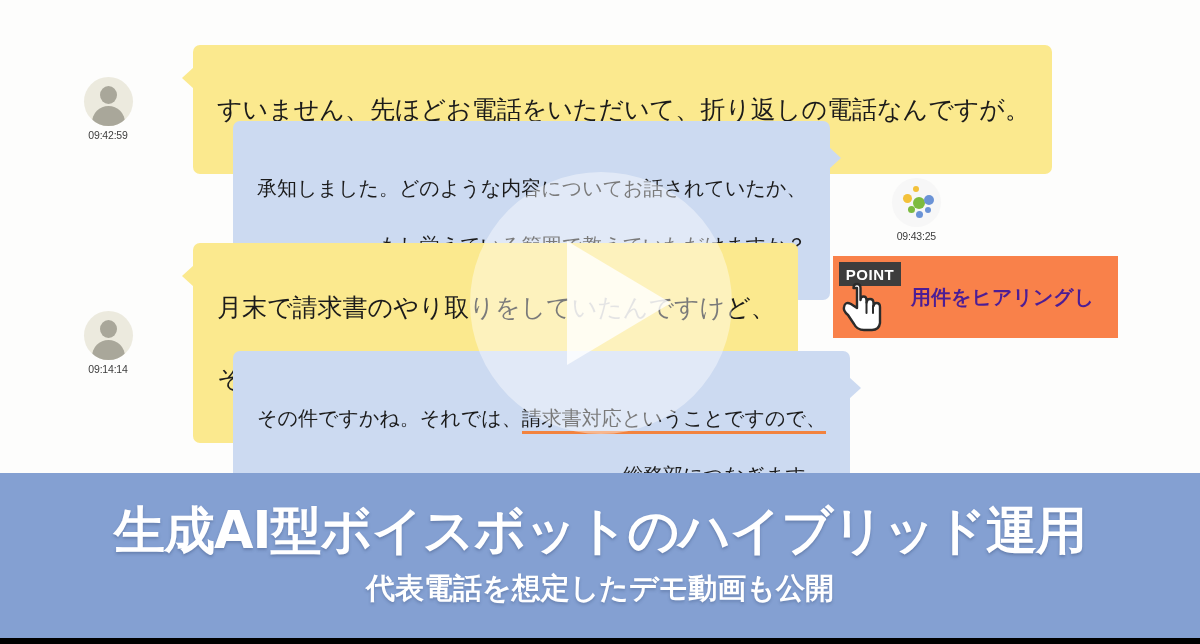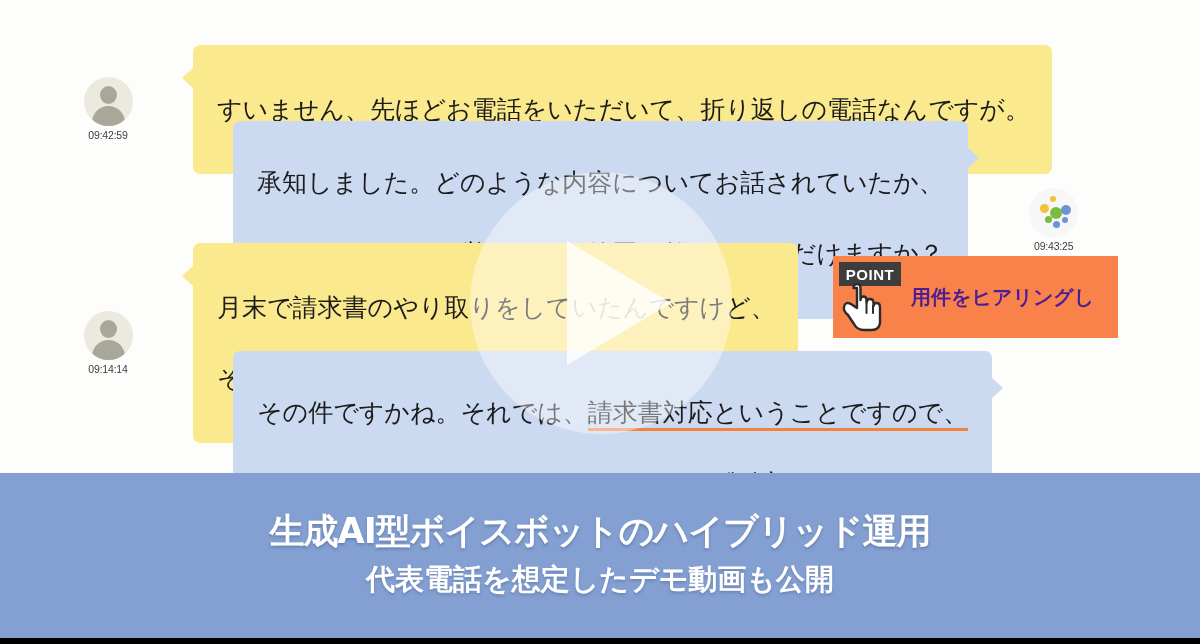--- a/index.html
+++ b/index.html
@@ -106,22 +106,22 @@
     position: absolute;
     left: -11px;
     top: 22px;
     width: 0; height: 0;
     border-top: 11px solid transparent;
     border-bottom: 11px solid transparent;
     border-right: 12px solid #fbe98e;
   }
   .bubble-bot {
     background: #ccdaf1;
-    padding: 8px 24px 12px 24px;
-    font-size: 25px;
+    padding: 25px 24px 12px 24px;
+    font-size: 20px;
     text-align: right;
   }
   .bubble-bot::after {
     content: "";
     position: absolute;
     right: -11px;
     top: 26px;
     width: 0; height: 0;
     border-top: 11px solid transparent;
     border-bottom: 11px solid transparent;
@@ -221,21 +221,21 @@
     width: 1200px;
     height: 165px;
     background: #84a0d2;
     display: flex;
     flex-direction: column;
     align-items: center;
     justify-content: center;
   }
   #banner-title {
     color: #ffffff;
-    font-size: 35px;
+    font-size: 51px;
     font-weight: bold;
     letter-spacing: -1px;
     line-height: 1.05;
     font-family: "DejaVu Sans", "Liberation Sans", sans-serif;
     text-shadow: 0 2px 3px rgba(50,70,110,0.35);
     margin-top: 2px;
   }
   #banner-subtitle {
     color: #ffffff;
     font-size: 29px;

